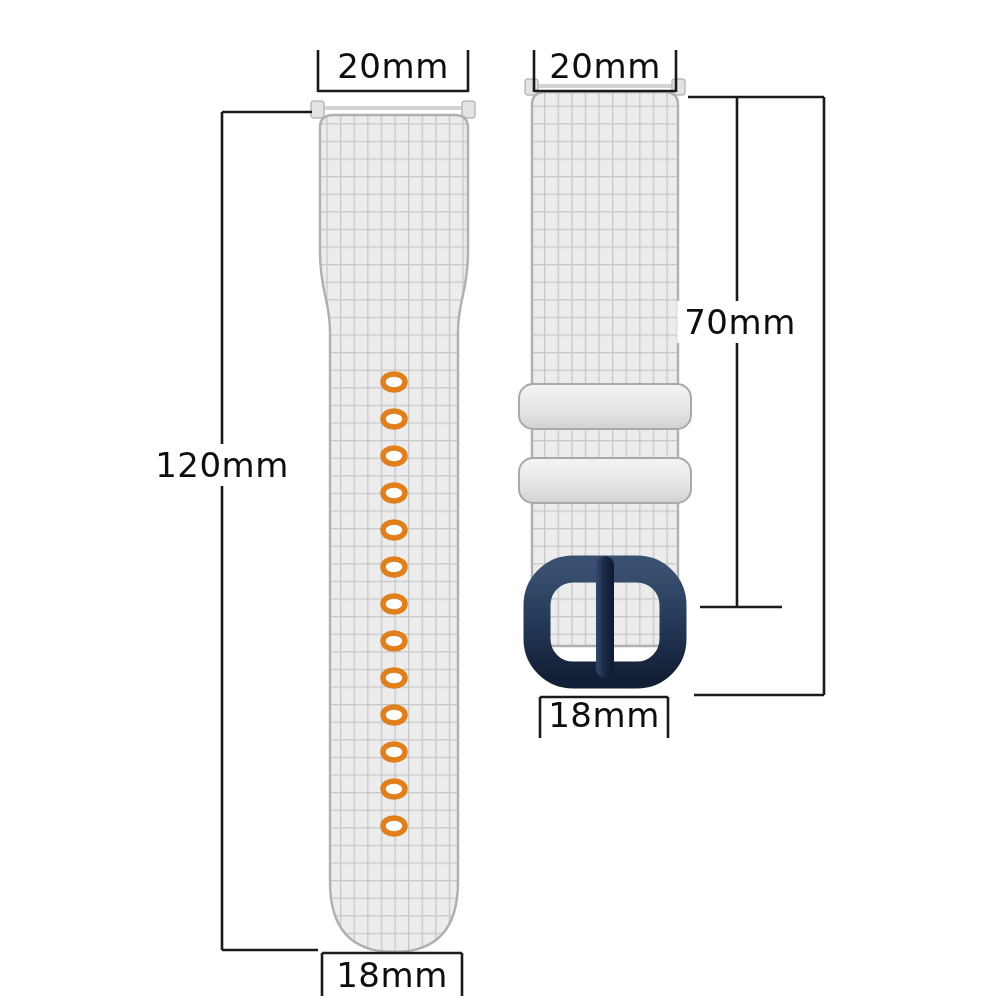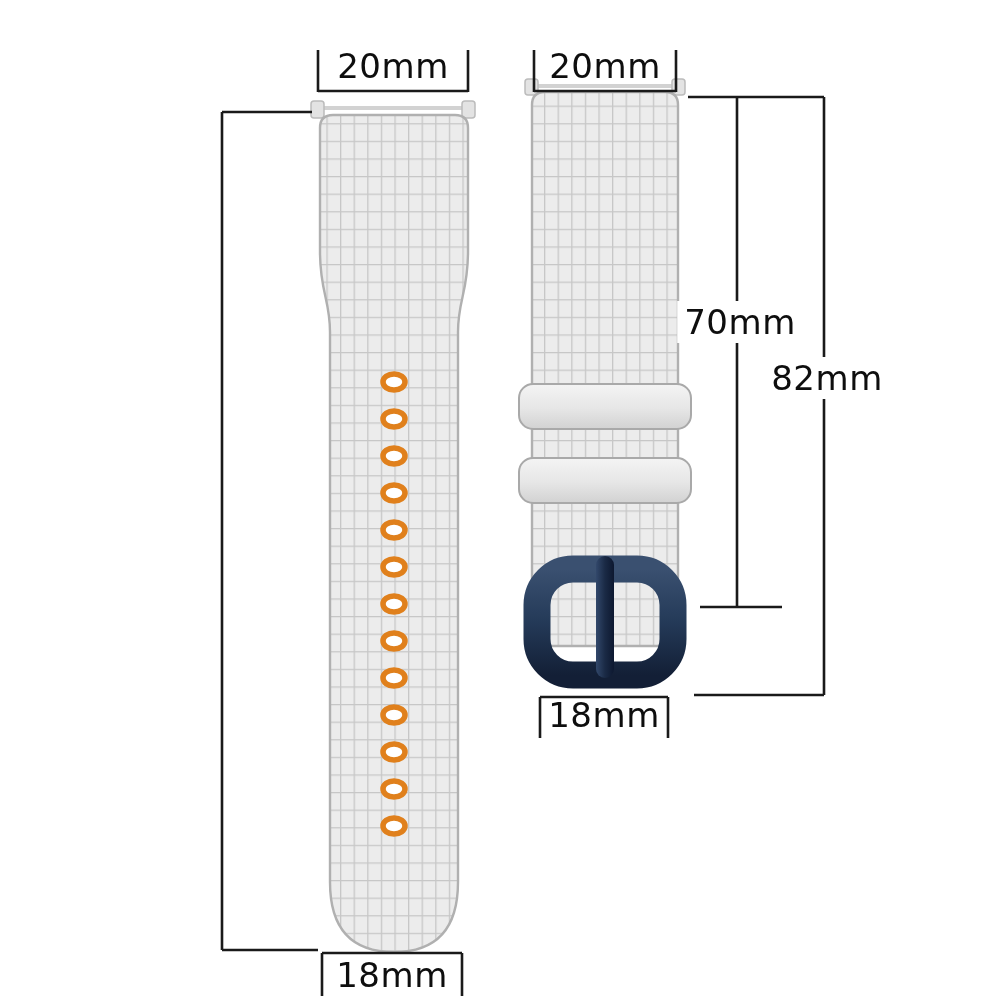--- a/index.html
+++ b/index.html
@@ -162,21 +162,21 @@
         <line class="dim" x1="540" y1="697" x2="540" y2="738"></line>
         <line class="dim" x1="668" y1="697" x2="668" y2="738"></line>
       </g>
     </g>
   </svg>
 
   <div class="dim-label" style="left:393px;top:66px;">20mm</div>
 
   <div class="dim-label" style="left:605px;top:66px;">20mm</div>
 
+  <div class="dim-label on-line" style="left:222px;top:465px;">120mm</div>
 
   <div class="dim-label" style="left:392px;top:975px;">18mm</div>
 
   <div class="dim-label on-line" style="left:740px;top:322px;text-align:center;">70mm</div>
 
-  <div class="dim-label on-line" style="left:827px;top:378px;">82mm</div>
 
   <div class="dim-label" style="left:604px;top:715px;">18mm</div>
 </div>
 
 </body></html>

